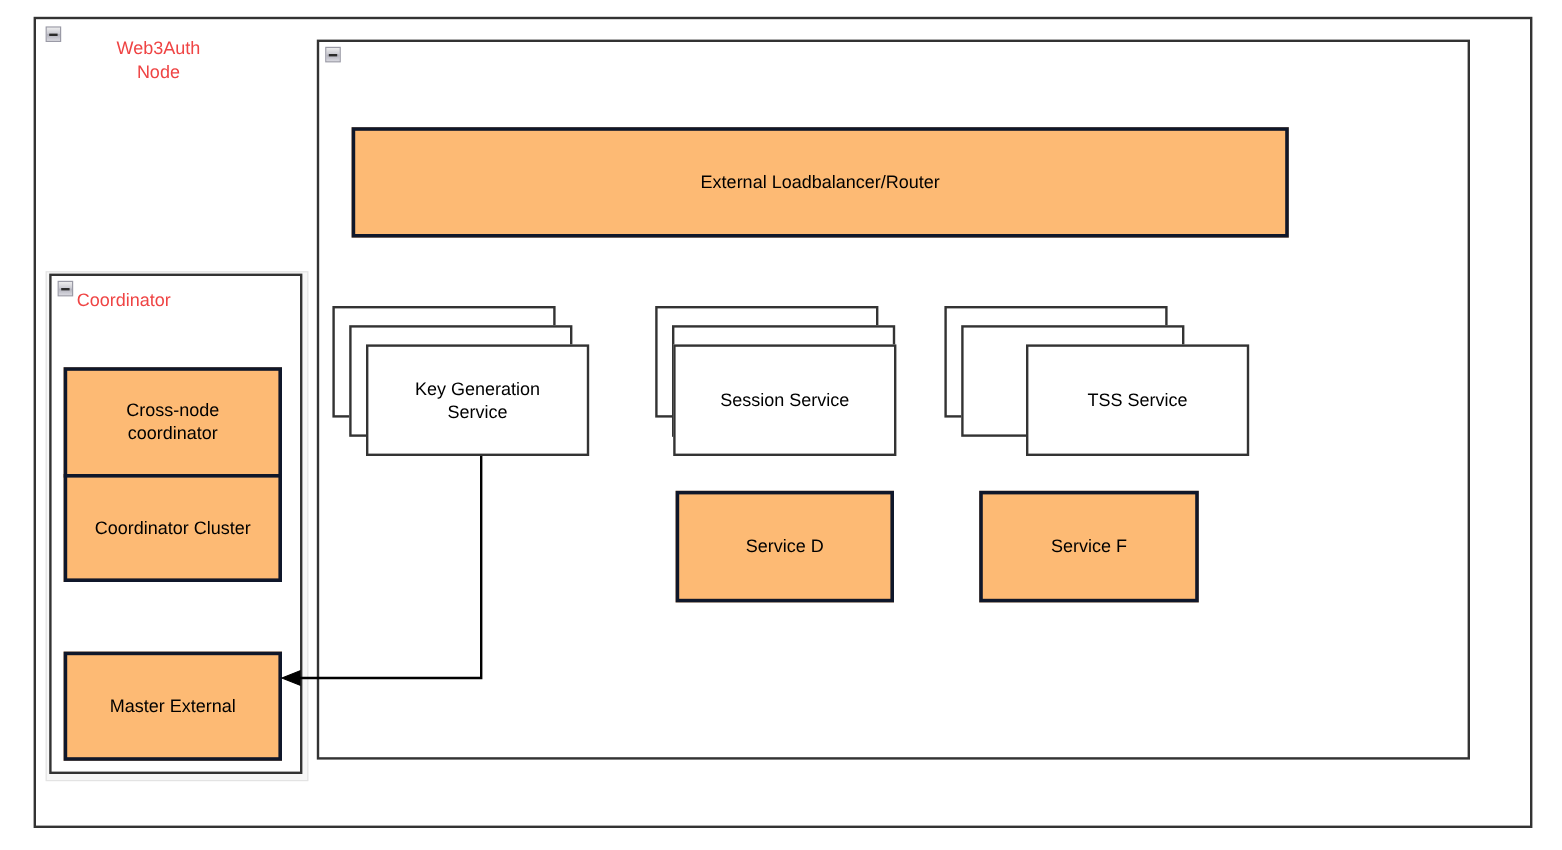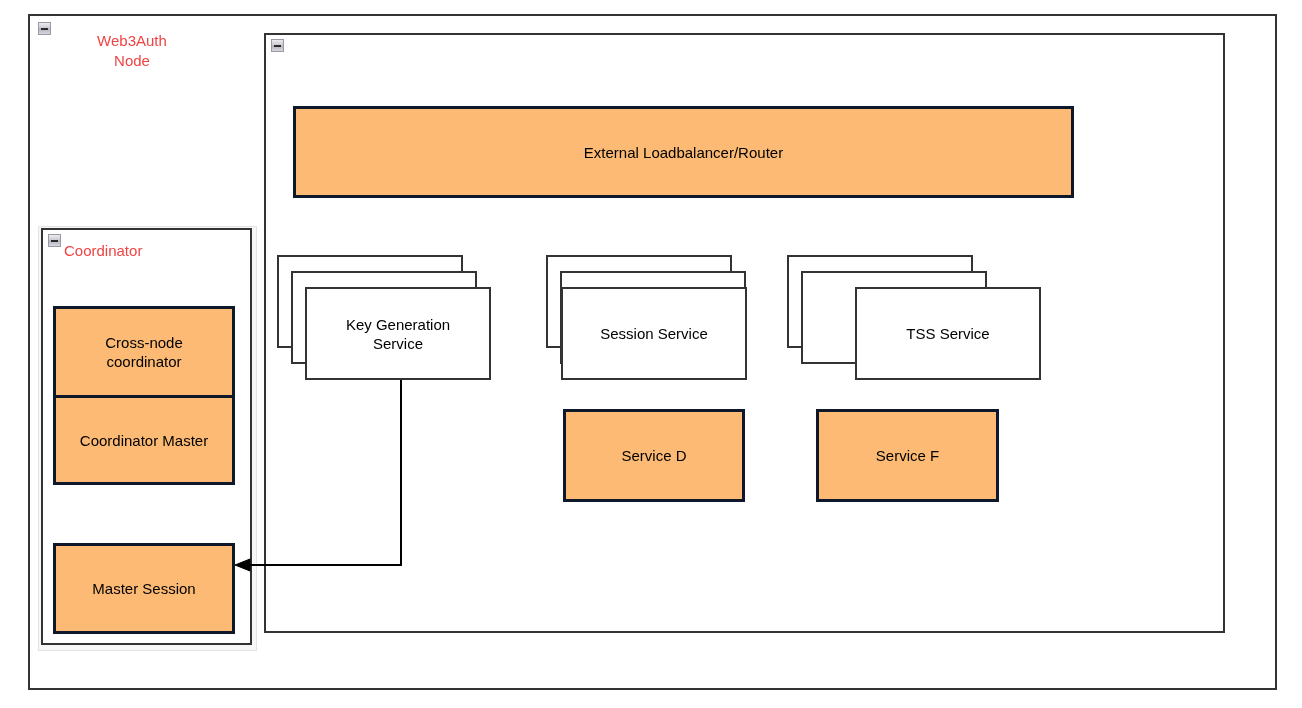--- a/index.html
+++ b/index.html
@@ -165,25 +165,25 @@
   <div class="container-box" style="left:41px; top:228px; width:211px; height:417px;"></div>
   <span class="collapse-icon" style="left:48px; top:234px;"></span>
   <div class="container-title" style="left:64px; top:241px; width:150px; text-align:left;">Coordinator</div>
 
   <div class="node" style="left:53px; top:306px; width:182px; height:92px;">
     <div class="centered">Cross-node
 coordinator</div>
   </div>
 
   <div class="node" style="left:53px; top:395px; width:182px; height:90px;">
-    <div class="centered">Coordinator Master</div>
+    <div class="centered">Coordinator Cluster</div>
   </div>
 
   <div class="node" style="left:53px; top:543px; width:182px; height:91px;">
-    <div class="centered">Master Session</div>
+    <div class="centered">Master External</div>
   </div>
 
   <svg class="connector-svg" viewBox="0 0 1302 708">
     <polyline points="401,380 401,565 243,565" fill="none" stroke="#000000" stroke-width="2"></polyline>
     <polygon points="235,565 250,559 250,571" fill="#000000" stroke="#000000" stroke-width="1"></polygon>
   </svg>
 
 </div>
 
 </body></html>

